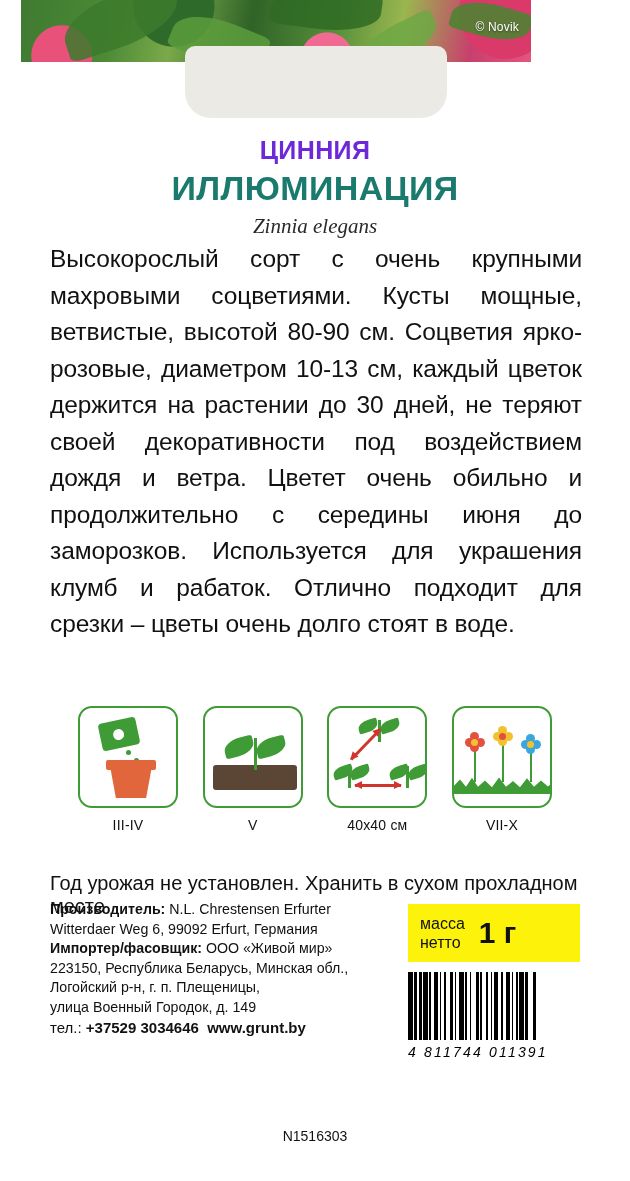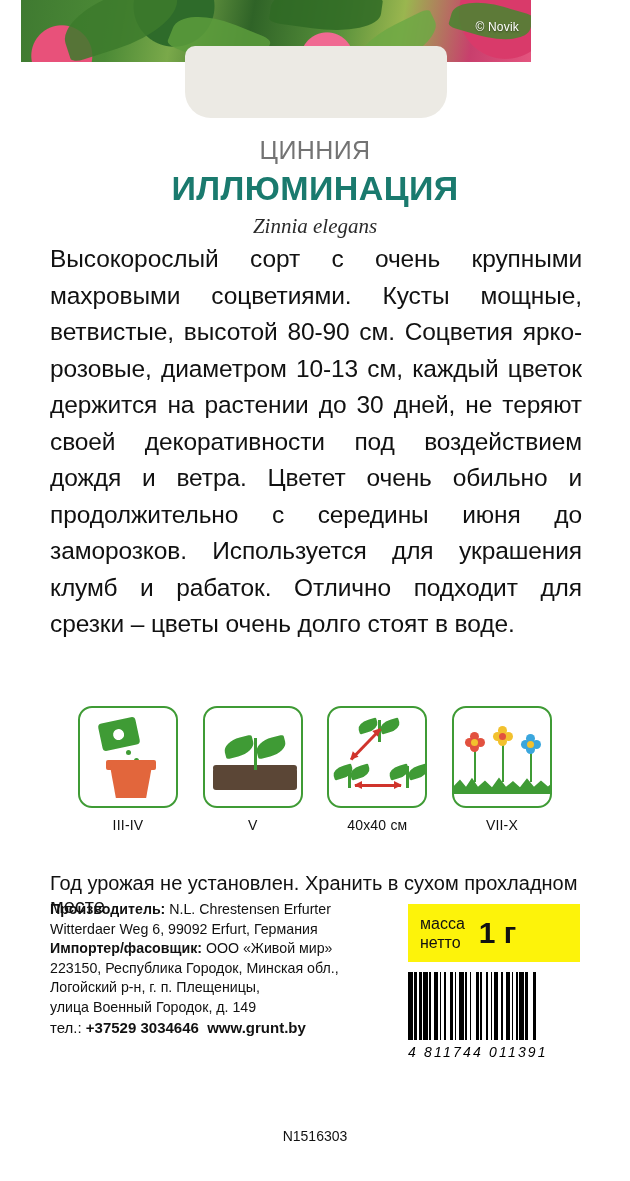--- a/index.html
+++ b/index.html
@@ -70,22 +70,22 @@
 
   
   .titles {
     position: absolute;
     top: 136px;
     left: 0; width: 630px;
     text-align: center;
   }
   .genus {
     font-size: 25px;
-    font-weight: normal;
-    color: #737373;
+    font-weight: bold;
+    color: #6d28d9;
     letter-spacing: .4px;
   }
   .variety {
     font-size: 34px;
     font-weight: bold;
     color: #1a7a6e;
     letter-spacing: .4px;
     margin-top: 4px;
   }
   .latin {
@@ -384,21 +384,21 @@
 <div class="storage-note">Год урожая не установлен. Хранить в сухом прохладном месте</div>
 
 <div class="producer-block">
   <div>
     <b>Производитель:</b><span> N.L. Chrestensen Erfurter</span>
   </div>
   <div>Witterdaer Weg 6, 99092 Erfurt, Германия</div>
   <div>
     <b>Импортер/фасовщик:</b><span> ООО «Живой мир»</span>
   </div>
-  <div>223150, Республика Городок, Минская обл.,</div>
+  <div>223150, Республика Беларусь, Минская обл.,</div>
   <div>Логойский р-н, г. п. Плещеницы,</div>
   <div>улица Военный Городок, д. 149</div>
   <div class="phone-line">
     <span>тел.: </span><b>+37529 3034646</b>&nbsp;&nbsp;<span class="site">www.grunt.by</span>
   </div>
 </div>
 
 <div class="weight-badge">
   <div class="weight-words">
     <div>масса</div>

